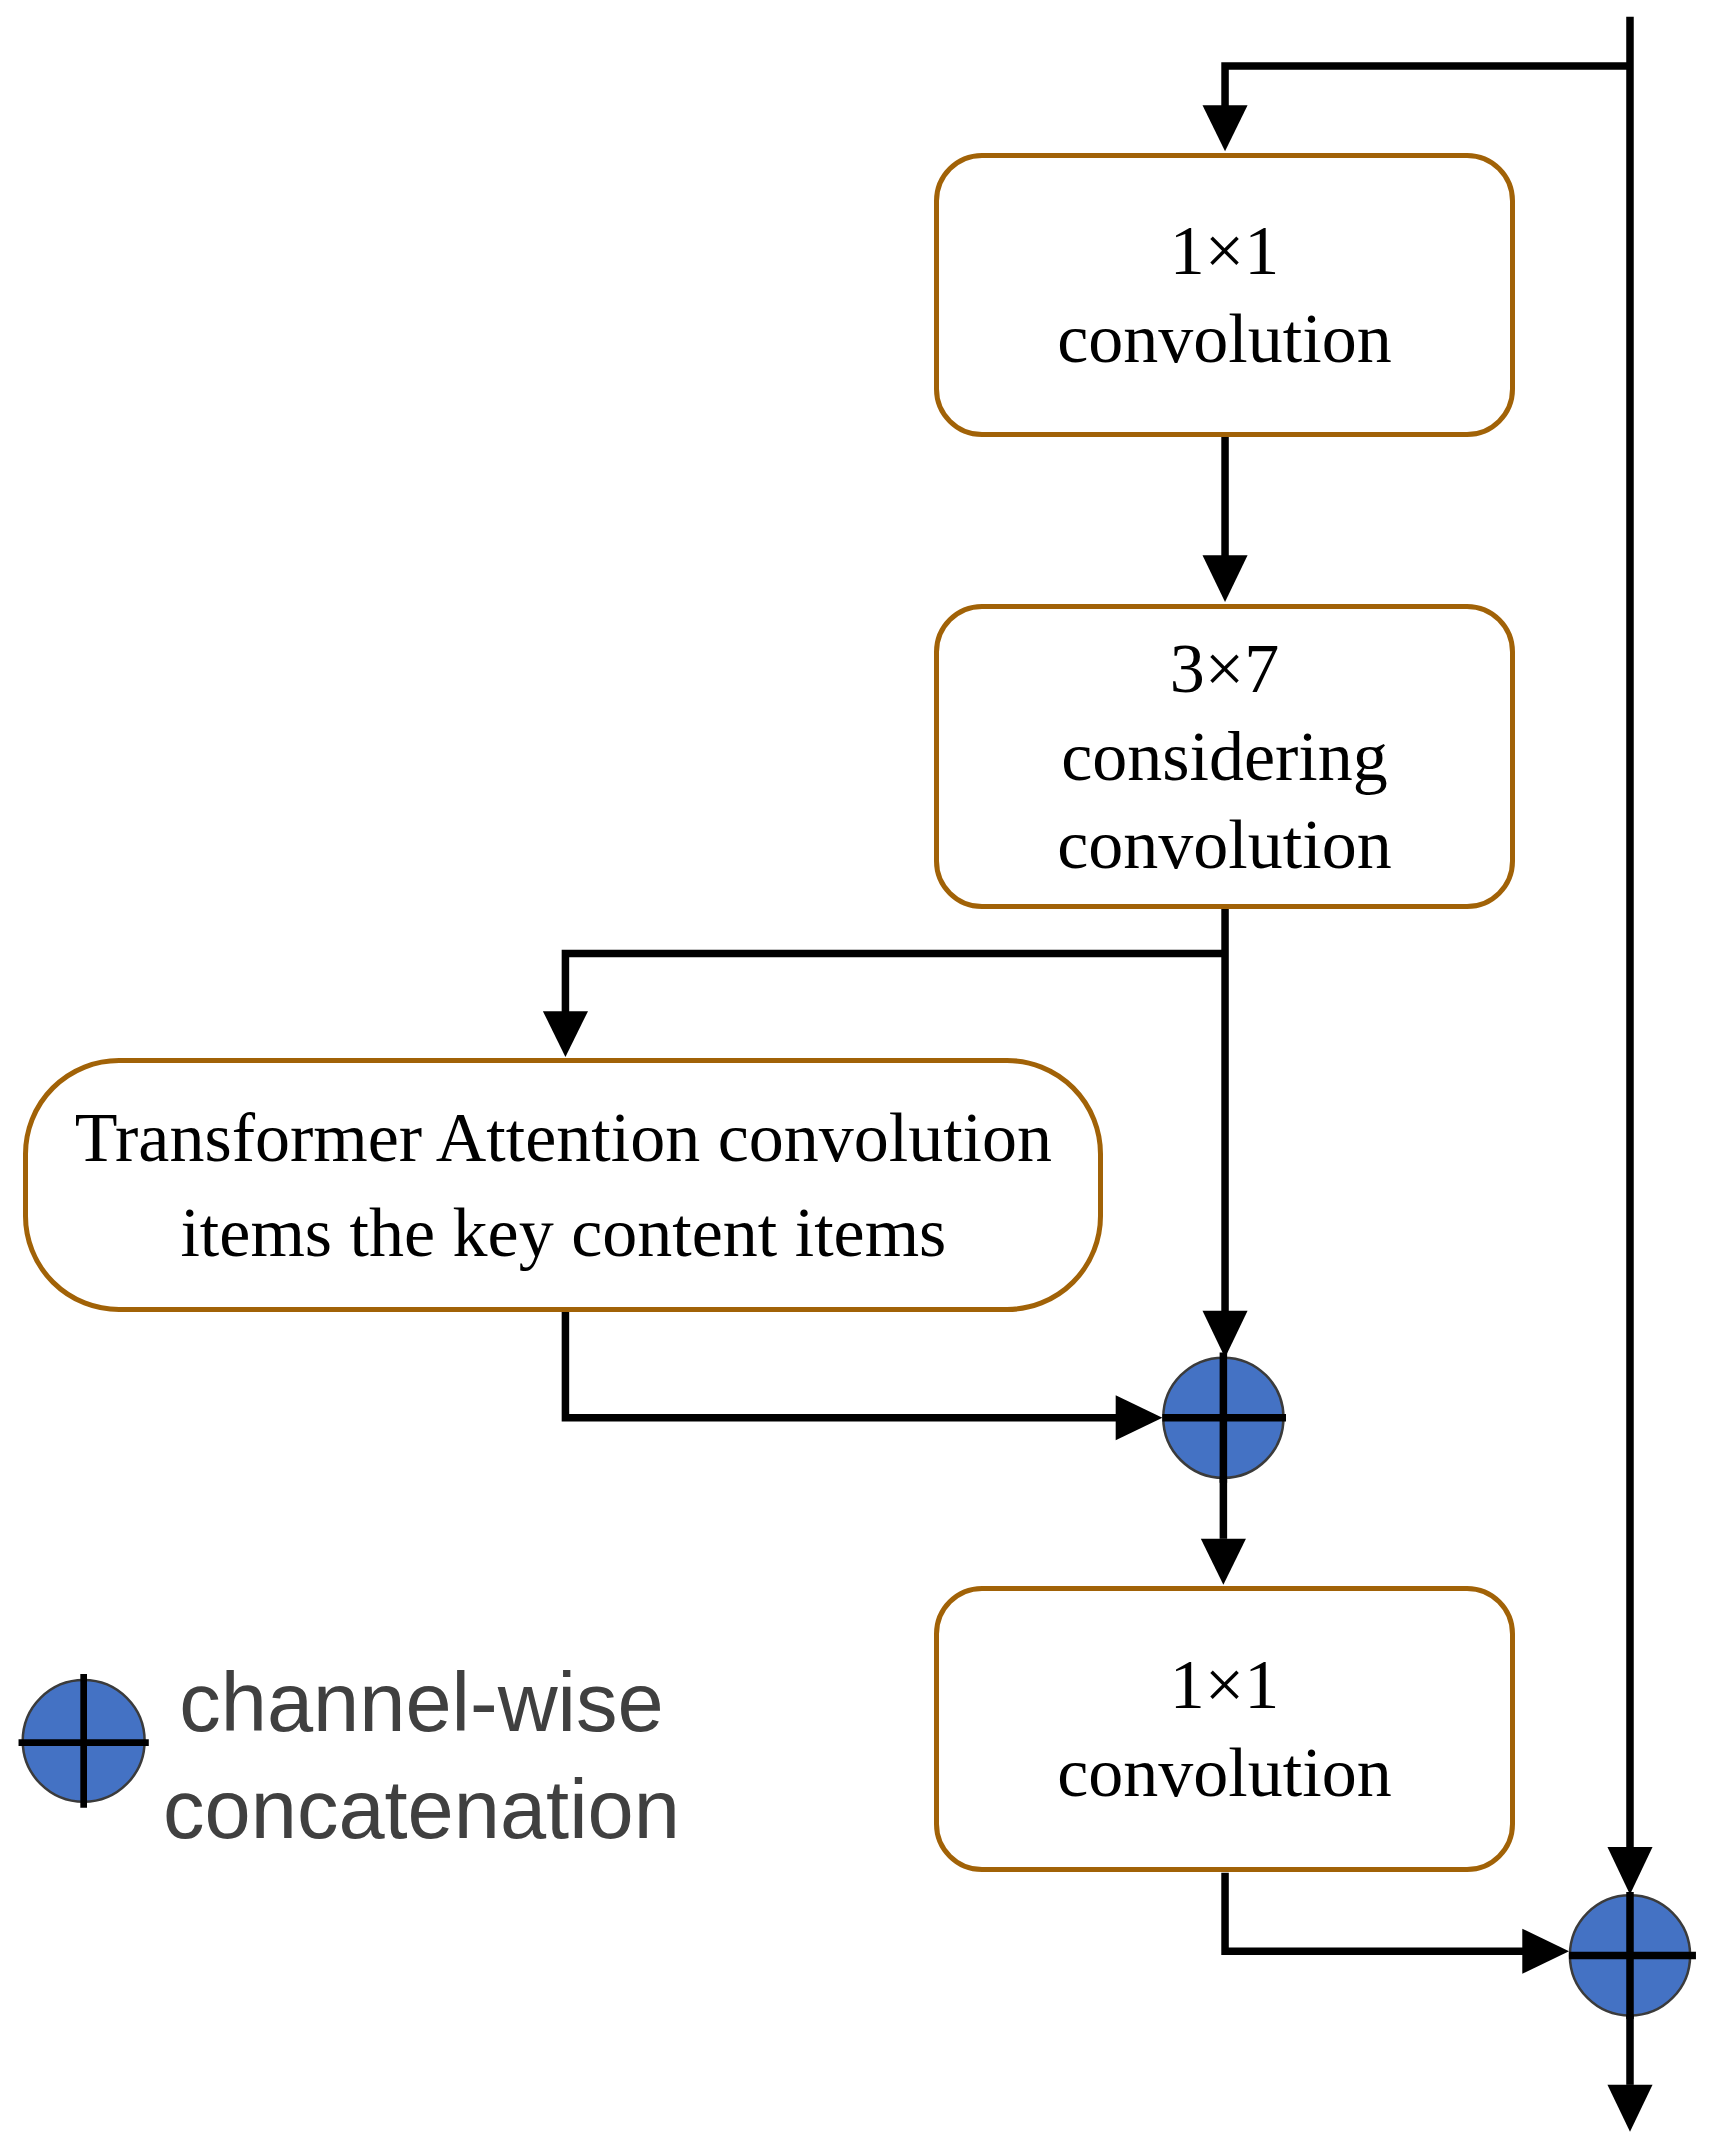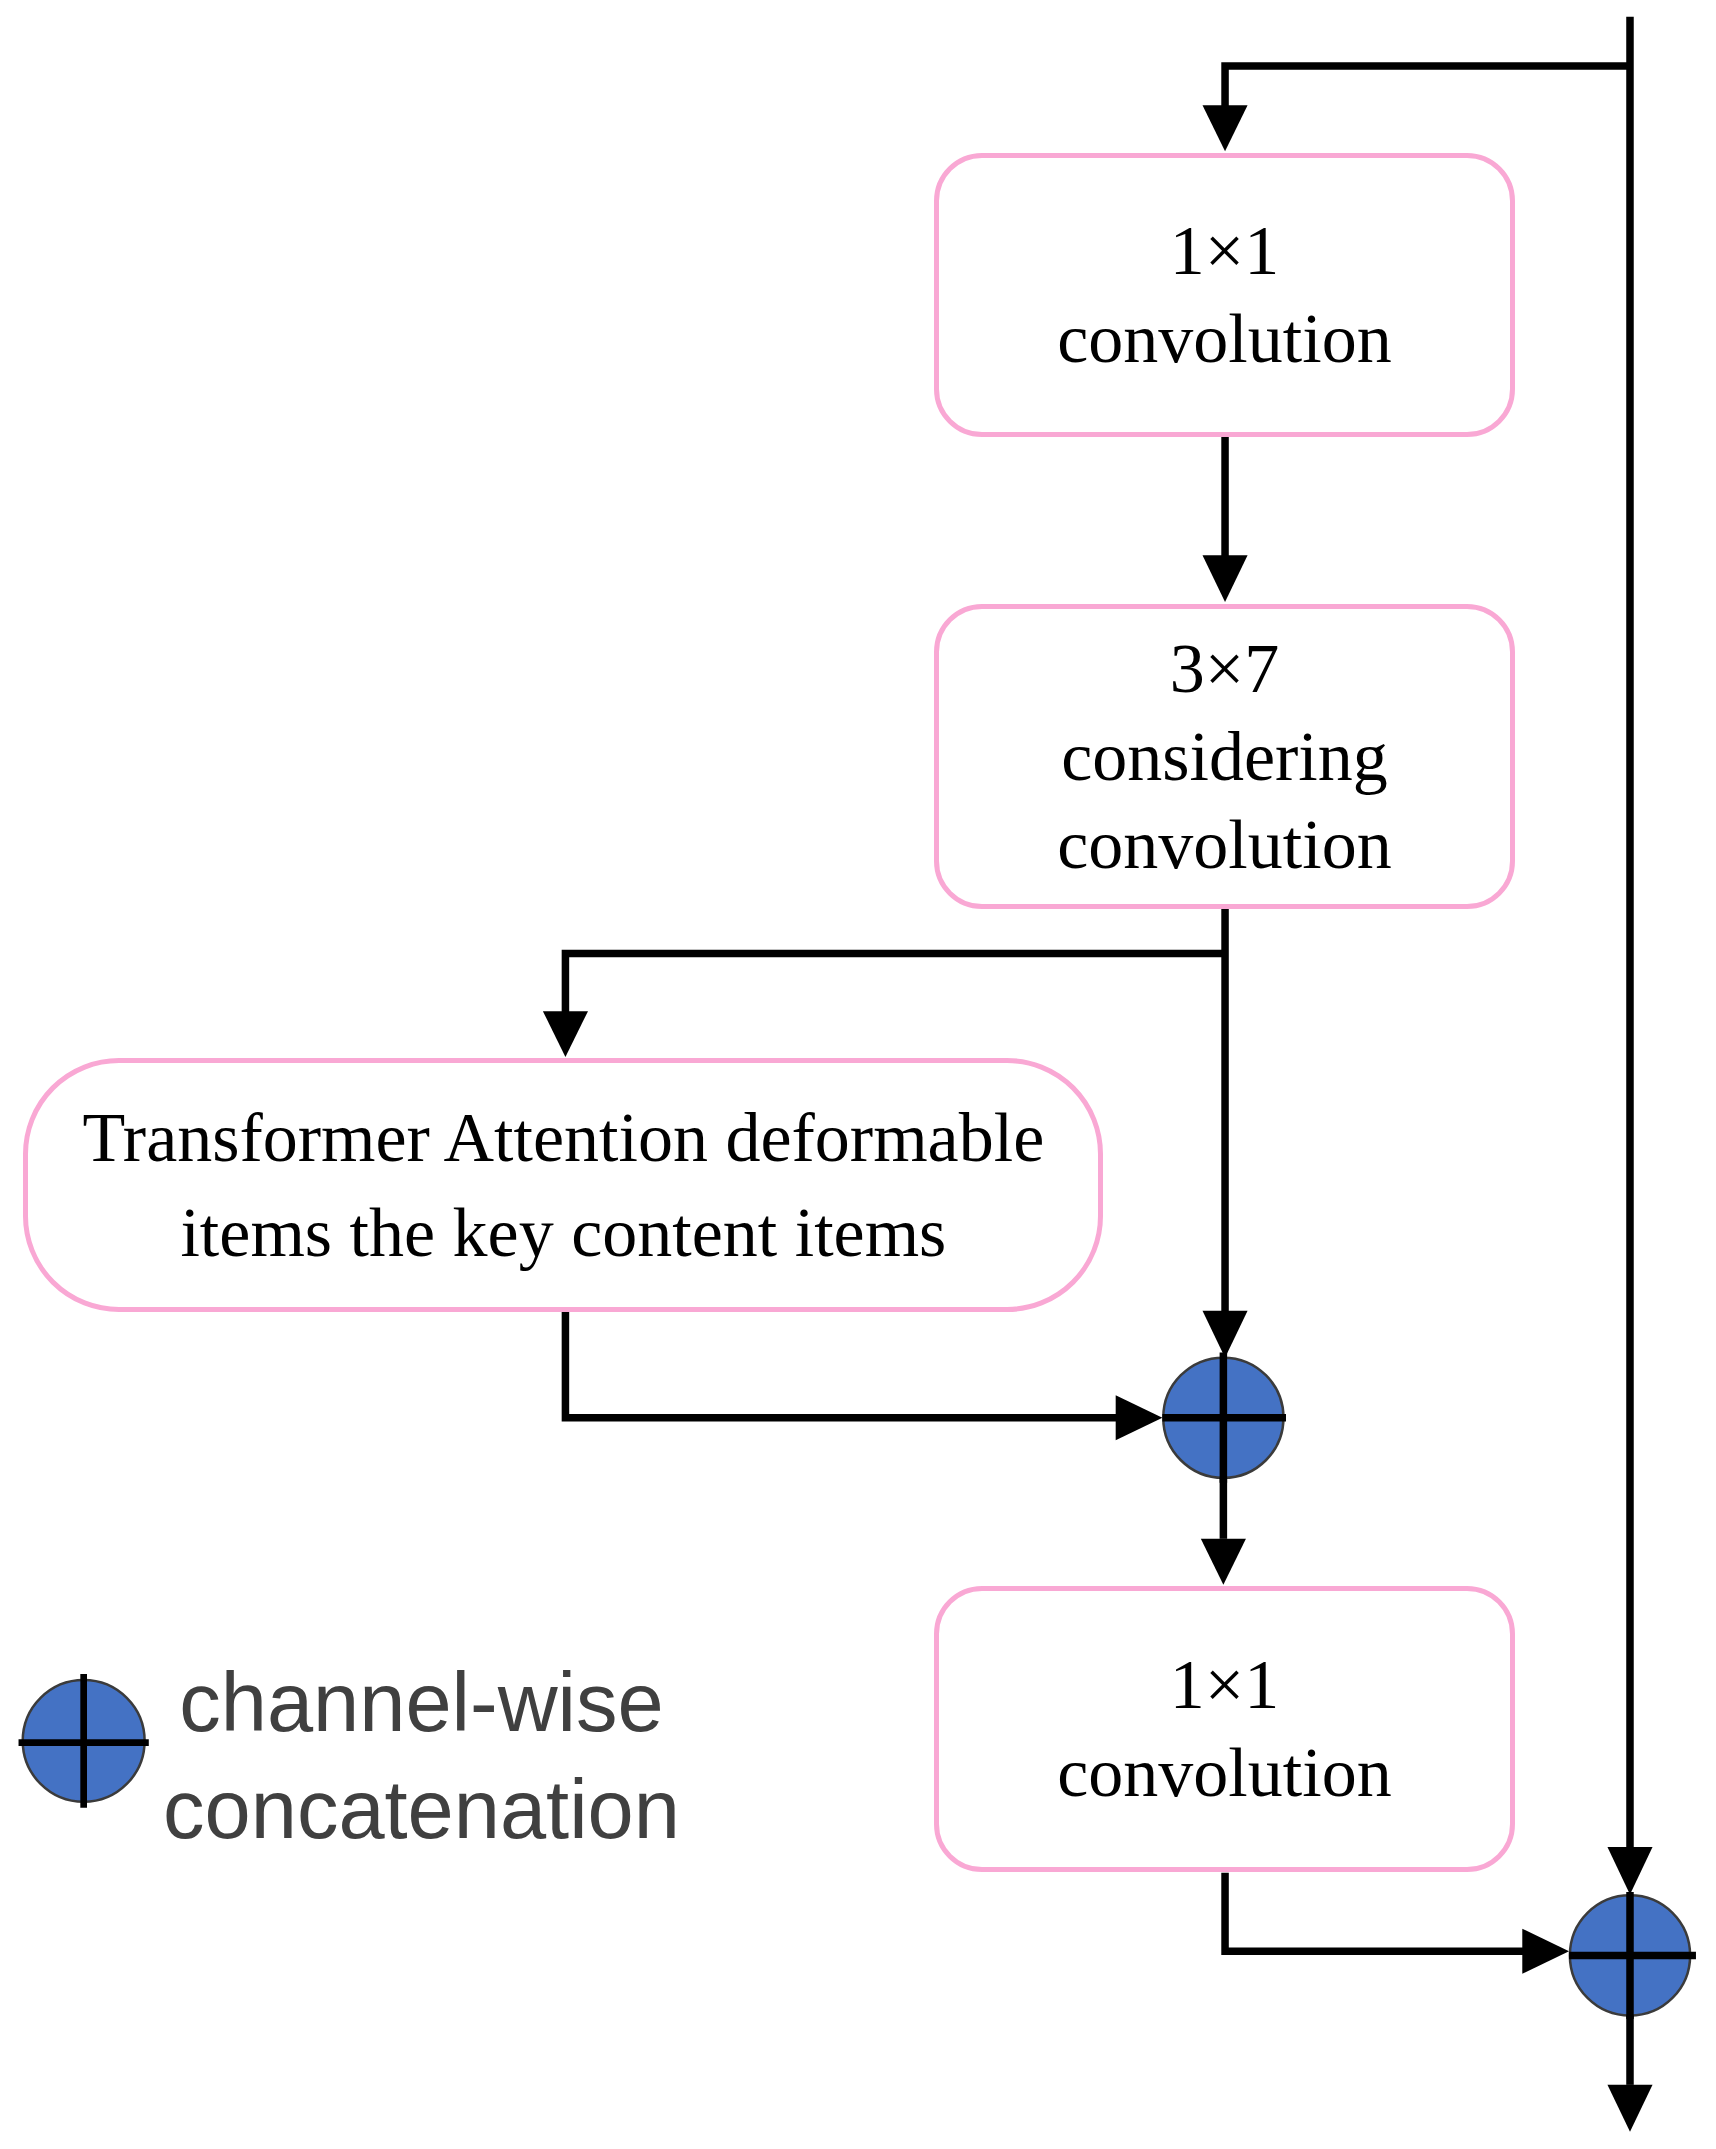--- a/index.html
+++ b/index.html
@@ -10,21 +10,21 @@
     font-family:"Liberation Serif", serif;
     overflow:hidden;
   }
   svg.wires{position:absolute;left:0;top:0;width:1717px;height:2150px;}
   .wire{stroke:#000000;stroke-width:9;fill:none;}
   .head{fill:#000000;stroke:none;}
   .concat-ellipse{stroke:#3B3B3B;stroke-width:3;}
   .node{
     position:absolute;
     box-sizing:border-box;
-    border:5px solid #f9a8d4;
+    border:5px solid #a16207;
     background:#ffffff;
     display:flex;flex-direction:column;align-items:center;justify-content:center;
     text-align:center;
     color:#000000;
     font-size:70px;
     line-height:88px;
   }
   .node.small{border-radius:48px;}
   .node.stadium{border-radius:96px;line-height:95px;}
   .legend{
@@ -115,21 +115,21 @@
     <div>convolution</div>
   </div>
 
   <div class="node small" style="left:934px;top:604px;width:581px;height:305px;">
     <div>3×7</div>
     <div>considering</div>
     <div>convolution</div>
   </div>
 
   <div class="node stadium" style="left:23.4px;top:1058px;width:1080px;height:254px;">
-    <div>Transformer Attention deformable</div>
+    <div>Transformer Attention convolution</div>
     <div>items the key content items</div>
   </div>
 
   <div class="node small" style="left:934px;top:1586px;width:581px;height:286px;">
     <div>1×1</div>
     <div>convolution</div>
   </div>
 
   <div class="legend">
     <div>channel-wise</div>

